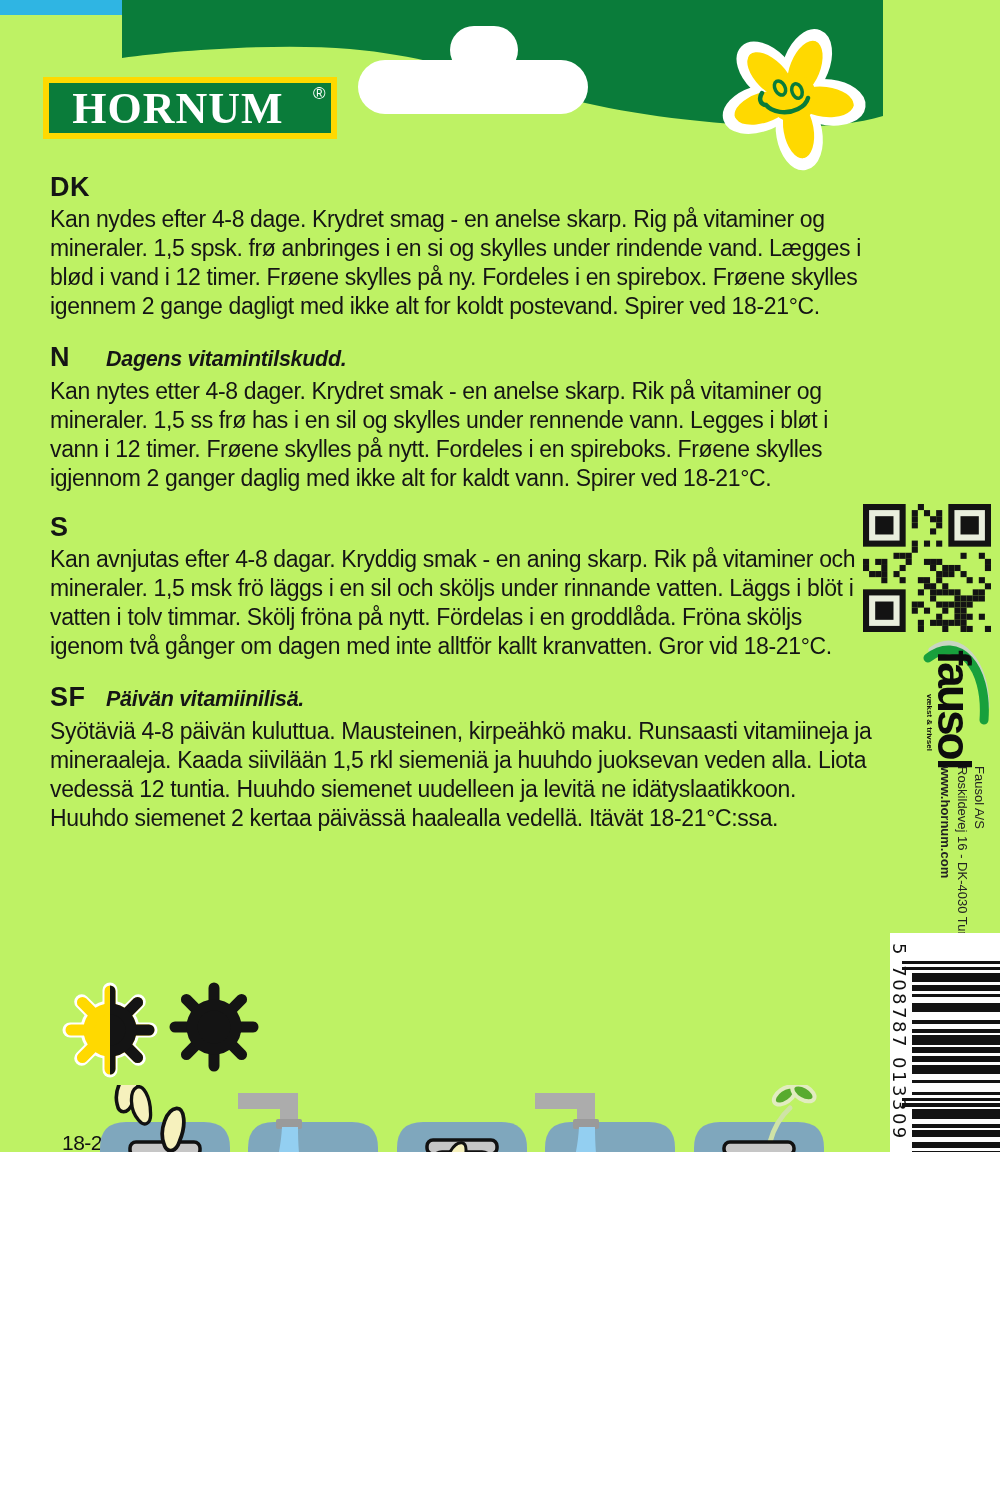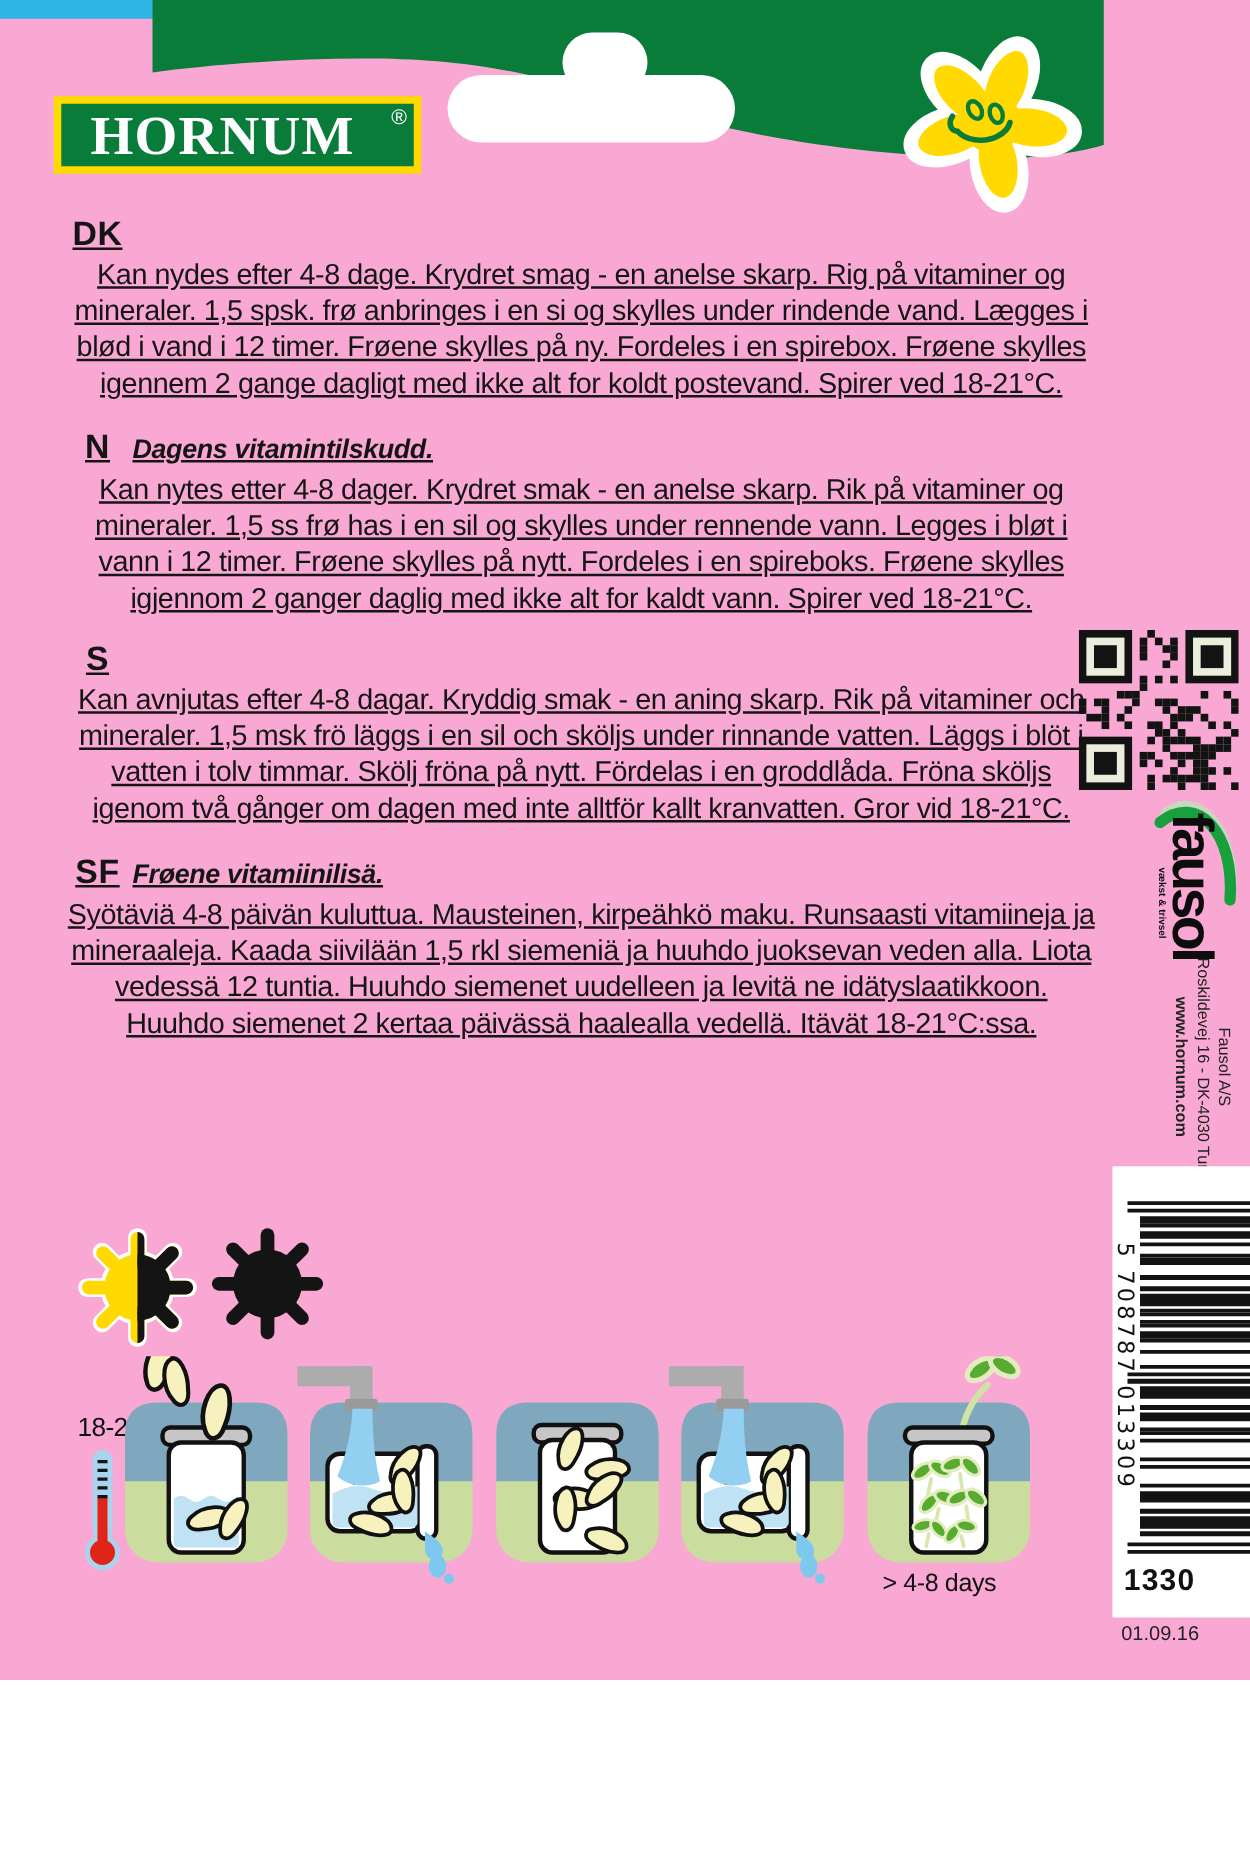--- a/index.html
+++ b/index.html
@@ -1,20 +1,20 @@
 <!DOCTYPE html>
 <html><head>
 <meta charset="utf-8">
 <style>
   html,body{margin:0;padding:0;}
   body{width:1000px;height:1500px;font-family:"Liberation Sans",sans-serif;}
-  .page{position:relative;width:1000px;height:1344px;background:#f9a8d4;overflow:hidden;text-align:center;}
+  .page{position:relative;width:1000px;height:1152px;background:#bef264;overflow:hidden;}
   .abs{position:absolute;}
   
-  .sec{position:absolute;left:50px;width:830px;color:#151515;text-decoration:underline;}
+  .sec{position:absolute;left:50px;width:830px;color:#151515;}
   .sec-head{display:flex;align-items:baseline;line-height:30px;}
   .sec-code{font-weight:bold;font-size:27px;width:56px;letter-spacing:.5px;flex:0 0 56px;}
   .sec-title{font-weight:bold;font-style:italic;font-size:21.5px;letter-spacing:-.3px;}
   .sec-body{margin-top:3px;font-size:23px;line-height:29px;letter-spacing:-.35px;}
   
   .rot-wrap{position:absolute;overflow:visible;}
   .rot-inner{position:absolute;top:0;left:0;transform-origin:top left;}
   .addr{font-size:13px;line-height:17px;color:#222;white-space:nowrap;}
   .addr .b{font-weight:bold;}
   
@@ -103,21 +103,21 @@
   <div class="sec" style="top:512px">
     <div class="sec-head">
       <span class="sec-code">S</span>
     </div>
     <div class="sec-body">Kan avnjutas efter 4-8 dagar. Kryddig smak - en aning skarp. Rik på vitaminer och mineraler. 1,5 msk frö läggs i en sil och sköljs under rinnande vatten. Läggs i blöt i vatten i tolv timmar. Skölj fröna på nytt. Fördelas i en groddlåda. Fröna sköljs igenom två gånger om dagen med inte alltför kallt kranvatten. Gror vid 18-21°C.</div>
   </div>
 
   <div class="sec" style="top:682px">
     <div class="sec-head">
       <span class="sec-code">SF</span>
-      <span class="sec-title">Frøene vitamiinilisä.</span>
+      <span class="sec-title">Päivän vitamiinilisä.</span>
     </div>
     <div class="sec-body">Syötäviä 4-8 päivän kuluttua. Mausteinen, kirpeähkö maku. Runsaasti vitamiineja ja mineraaleja. Kaada siivilään 1,5 rkl siemeniä ja huuhdo juoksevan veden alla. Liota vedessä 12 tuntia. Huuhdo siemenet uudelleen ja levitä ne idätyslaatikkoon. Huuhdo siemenet 2 kertaa päivässä haalealla vedellä. Itävät 18-21°C:ssa.</div>
   </div>
 
   <div class="abs" id="qr" style="left:863px;top:504px;width:128px;height:128px;">
       <svg width="128" height="128" viewBox="0 0 126 126">
         <rect x="54" y="0" width="6" height="6" fill="#131313"></rect>
         <rect x="48" y="6" width="6" height="6" fill="#131313"></rect>
         <rect x="60" y="6" width="6" height="6" fill="#131313"></rect>
         <rect x="72" y="6" width="6" height="6" fill="#131313"></rect>

